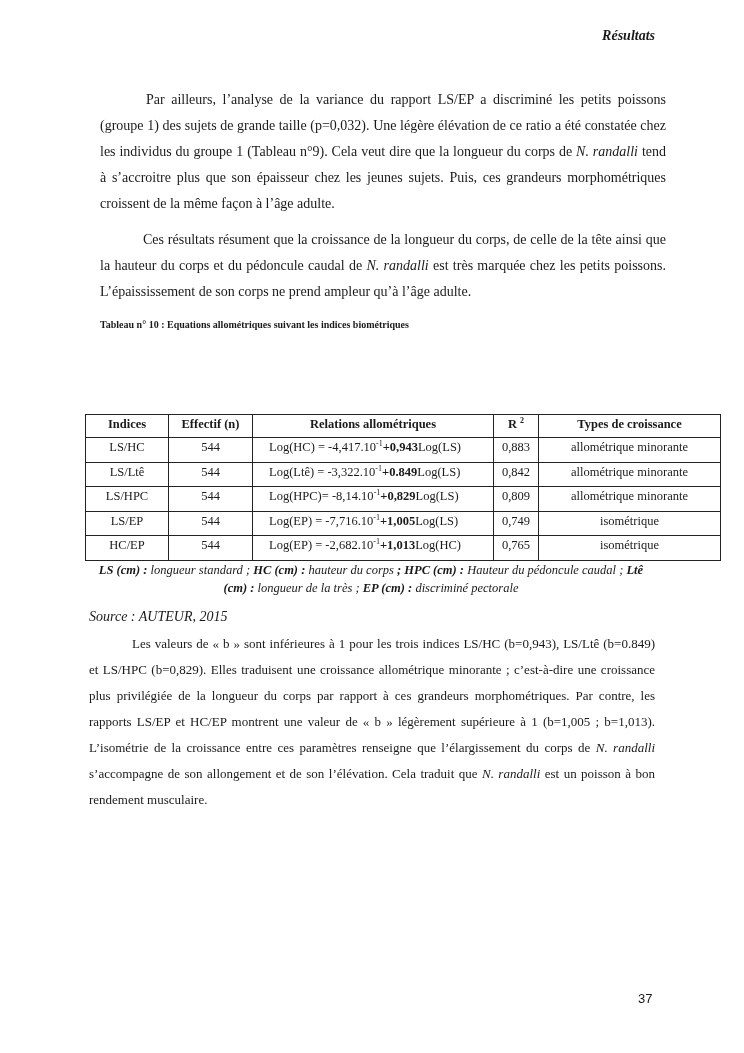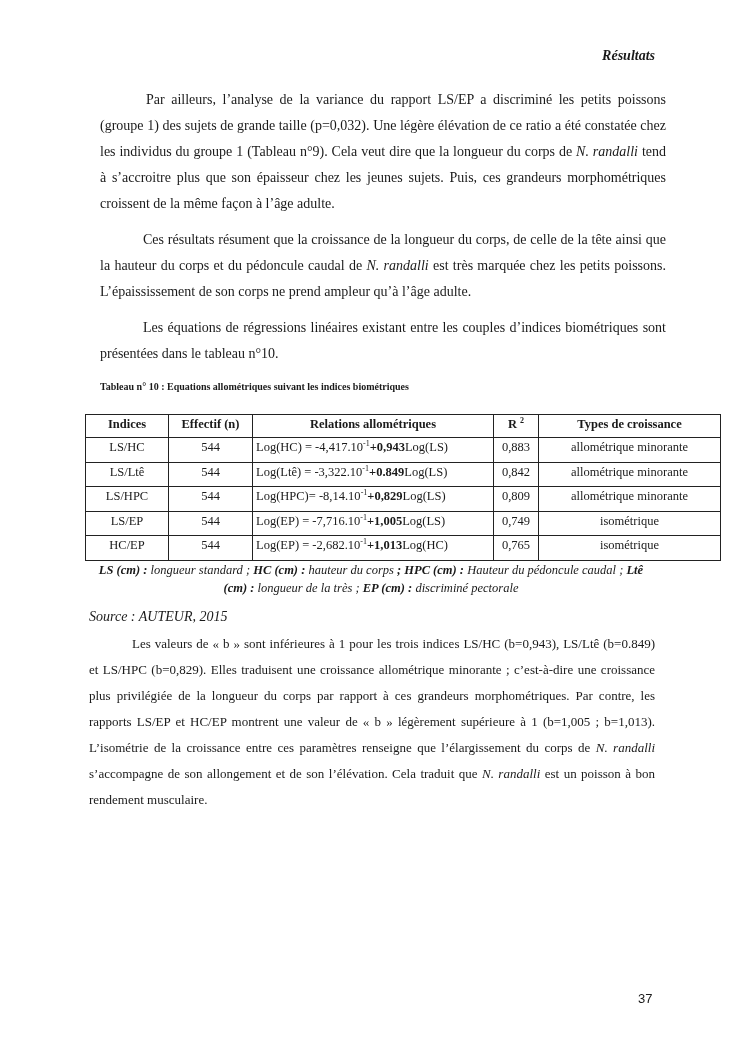--- a/index.html
+++ b/index.html
@@ -1,43 +1,42 @@
 <!DOCTYPE html>
 <html><head>
 <meta charset="utf-8">
 <style>
   html, body { margin: 0; padding: 0; background: #ffffff; }
   body { width: 744px; height: 1053px; position: relative; overflow: hidden;
          font-family: "Liberation Serif", "DejaVu Serif", serif; color: #1a1a1a; }
-  .header { position: absolute; top: 48px; right: 89px; font-size: 14px; font-weight: bold; font-style: italic; }
+  .header { position: absolute; top: 28px; right: 89px; font-size: 14px; font-weight: bold; font-style: italic; }
   .content { position: absolute; left: 100px; width: 566px; top: 87px; font-size: 14px; }
   p.body { margin: 0; line-height: 26px; text-align: justify; text-indent: 43px; }
   p.body + p.body { margin-top: 10px; }
   .p1 { text-indent: 46px !important; }
   .caption { margin-top: 10px; font-weight: bold; font-size: 10px; line-height: 20px; }
   table.tbl { position: absolute; left: 85px; top: 414px; width: 636px; border-collapse: collapse; font-size: 12.5px; }
   table.tbl th, table.tbl td { border: 1px solid #222; text-align: center; padding: 0 3px; height: 23.5px; vertical-align: top; line-height: 18px; }
   table.tbl th { font-weight: bold; height: 22px; }
-  table.tbl td.rel { text-align: left; padding-left: 3px; }
+  table.tbl td.rel { text-align: left; padding-left: 16px; }
   sup { font-size: 8px; vertical-align: 5px; line-height: 0; }
   .legend { position: absolute; left: 95px; width: 552px; top: 561px; text-align: center; font-style: italic; font-size: 12.5px; line-height: 18px; }
   .source { position: absolute; left: 89px; top: 609px; font-style: italic; font-size: 14px; }
   .content2 { position: absolute; left: 89px; width: 566px; top: 631px; font-size: 13px; }
   .pagenum { position: absolute; top: 991px; left: 638px; font-size: 14px; font-family: "Liberation Serif", serif; }
   .pagenum { font-family: "Liberation Sans", sans-serif; font-size: 13px; }
 </style>
 </head>
 <body>
 
 <div class="header">Résultats</div>
 
 <div class="content">
   <p class="body p1"><span>Par ailleurs, l’analyse de la variance du rapport LS/EP a discriminé les petits poissons (groupe 1) des sujets de grande taille (p=0,032). Une légère élévation de ce ratio a été constatée chez les individus du groupe 1 (Tableau n°9). Cela veut dire que la longueur du corps de </span><i>N. randalli</i><span> tend à s’accroitre plus que son épaisseur chez les jeunes sujets. Puis, ces grandeurs morphométriques croissent de la même façon à l’âge adulte.</span></p>
   <p class="body"><span>Ces résultats résument que la croissance de la longueur du corps, de celle de la tête ainsi que la hauteur du corps et du pédoncule caudal de </span><i>N. randalli</i><span> est très marquée chez les petits poissons. L’épaississement de son corps ne prend ampleur qu’à l’âge adulte.</span></p>
-  <p class="body"><span>Les équations de régressions linéaires existant entre les couples d’indices biométriques sont présentées dans le tableau  n°10.</span></p>
   <div class="caption">Tableau n° 10 : Equations allométriques suivant les indices biométriques</div>
 </div>
 
 <table class="tbl">
   <thead>
     <tr>
       <th style="width:76px">Indices</th>
       <th style="width:77px">Effectif (n)</th>
       <th style="width:234px">Relations allométriques</th>
       <th style="width:38px"><span>R</span> <sup>2</sup></th>

